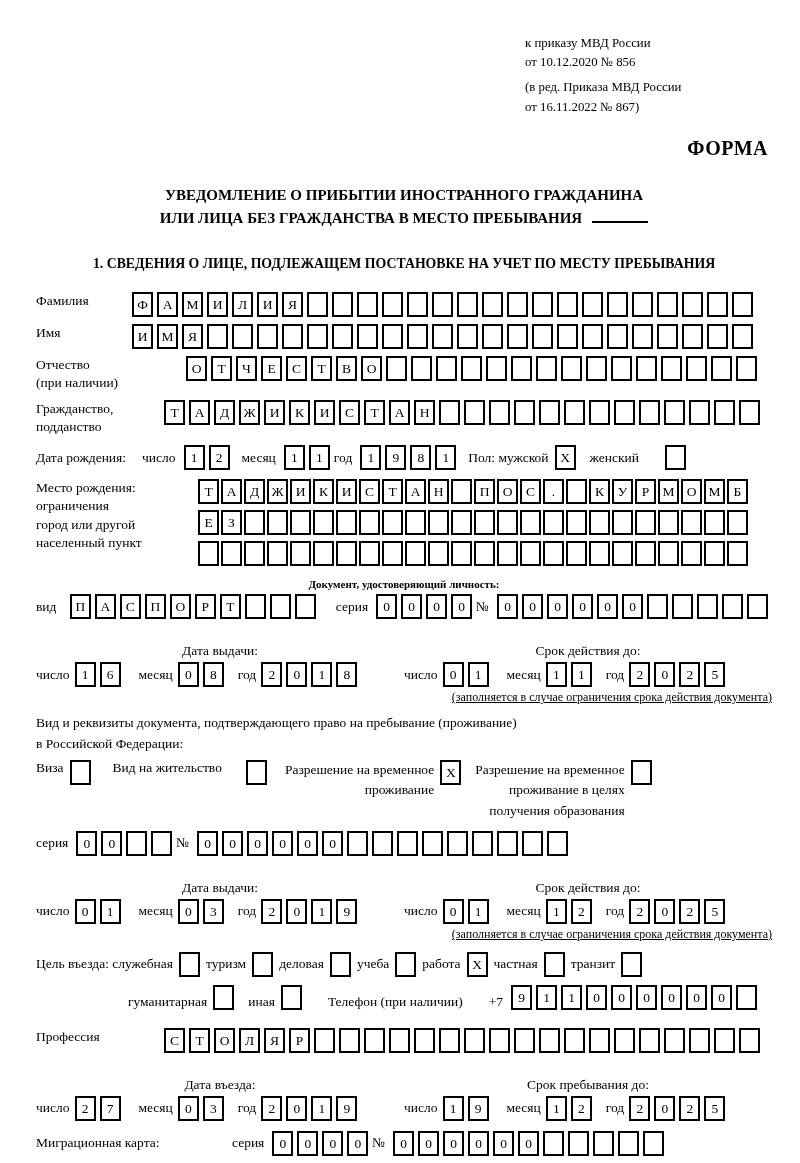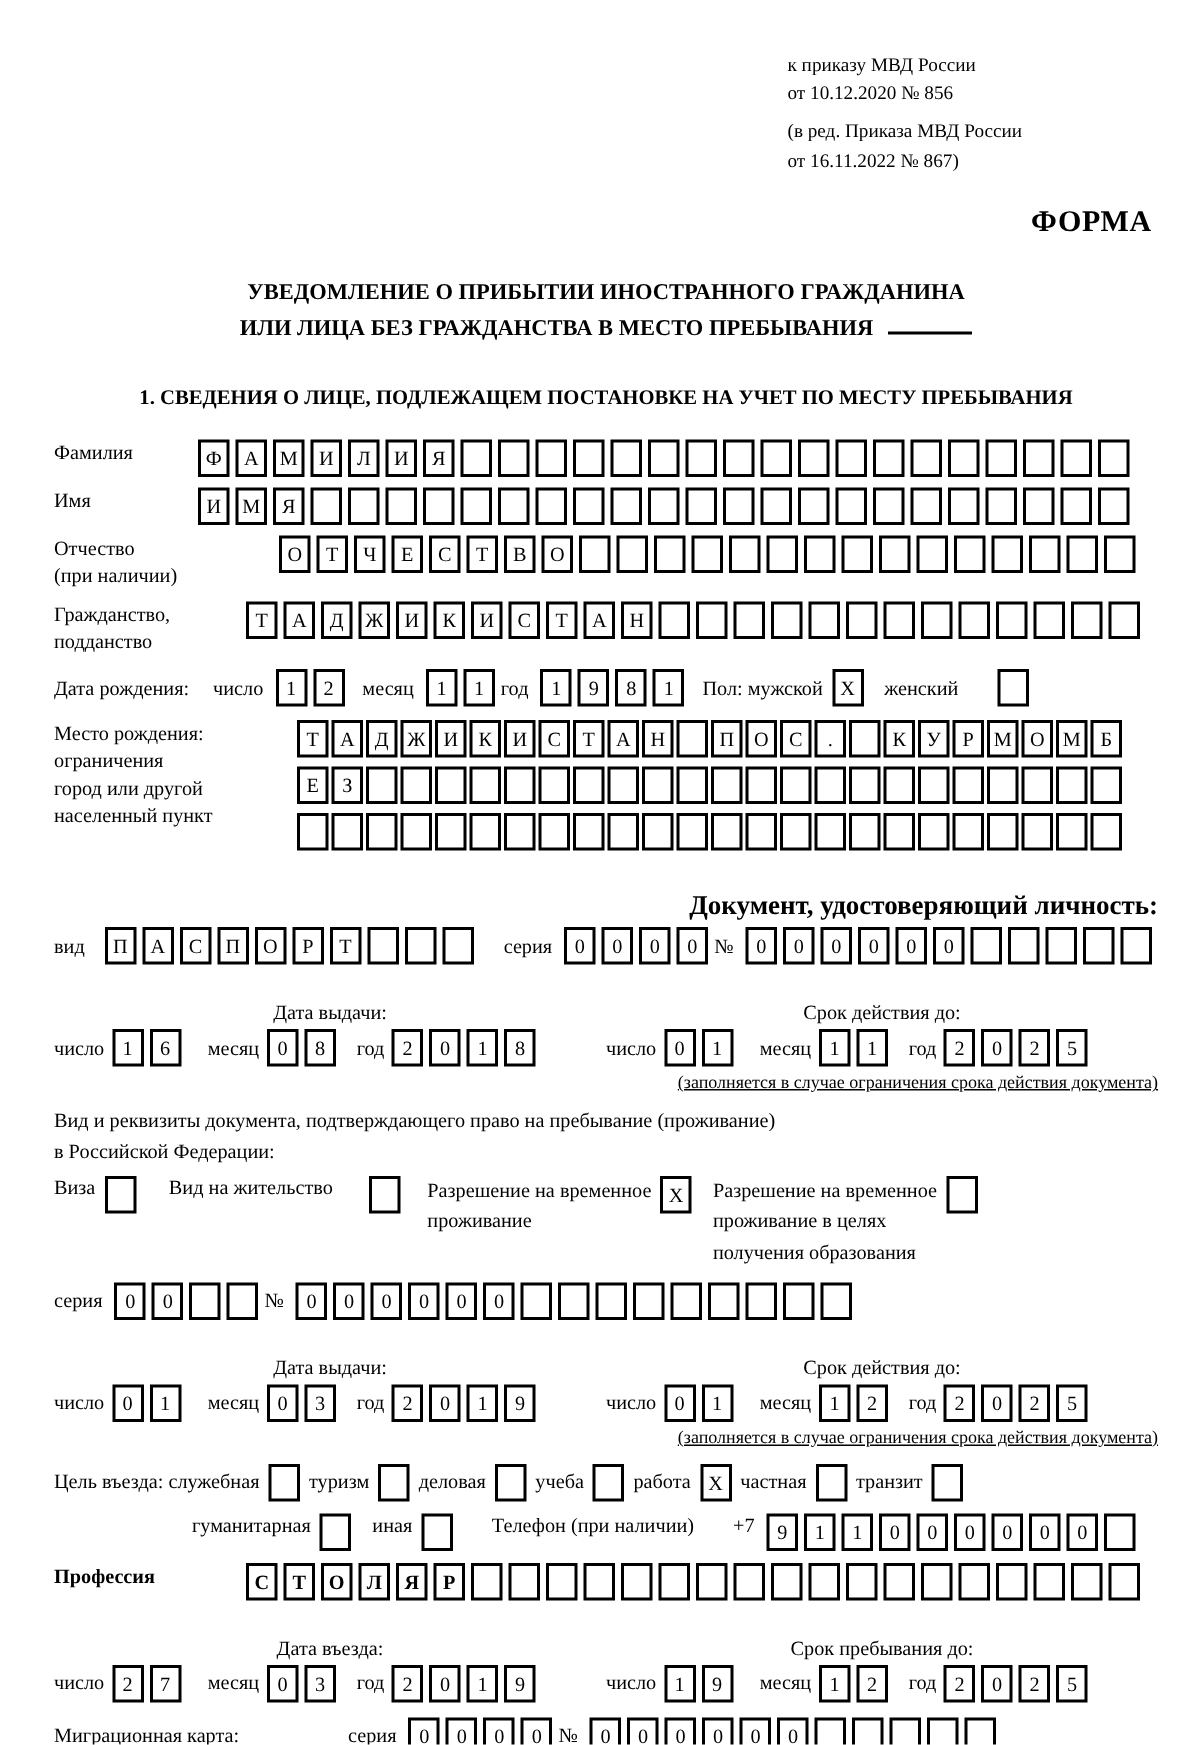--- a/index.html
+++ b/index.html
@@ -29,36 +29,36 @@
   }
   .t2 .cell{margin-right:2px;}
   .cb{
     display:inline-block;box-sizing:border-box;width:21px;height:25px;
     border:2px solid #000;text-align:center;font-size:13.5px;line-height:21px;
     vertical-align:middle;margin:0 6px;background:#fff;
   }
   .inline{display:flex;align-items:center;flex-wrap:nowrap;}
   .gap8{margin-left:8px;} .gap16{margin-left:16px;} .gap26{margin-left:26px;}
   
-  .subhead{text-align:right;font-weight:bold;margin-top:26px;font-size:18px;}
+  .subhead{text-align:center;font-weight:bold;margin-top:12px;font-size:11px;}
   
   .datehead{display:flex;margin-top:24px;}
   .datehead .dh1{width:50%;text-align:center;}
   .datehead .dh2{width:50%;text-align:center;}
   .daterow{display:flex;margin-top:3px;align-items:center;}
   .dgroup{display:flex;align-items:center;width:50%;}
   .dgroup .lbl{margin-right:5px;}
   .dgroup .mid{margin-left:14px;margin-right:5px;}
   .dgroup .yr{margin-left:10px;margin-right:5px;}
   .smallnote{font-size:12px;text-align:right;margin-top:3px;text-decoration:underline;}
   
   .stayopts{display:flex;align-items:flex-start;margin-top:8px;}
-  .optblock{text-align:left;line-height:1.5;}
+  .optblock{text-align:right;line-height:1.5;}
   .purposeline{display:flex;align-items:center;margin-top:10px;flex-wrap:nowrap;}
-  .purposeline2{display:flex;align-items:flex-start;margin-top:8px;margin-left:92px;}
+  .purposeline2{display:flex;align-items:flex-end;margin-top:8px;margin-left:92px;}
   .mt10{margin-top:10px;}
   .lblline{display:block;}
   .cellrows .cellwrap{display:block;margin-top:0;}
   .cellrows .cellwrap + .cellwrap{margin-top:6px;}
 </style>
 </head>
 <body>
 
 <div class="page">
 
@@ -236,21 +236,21 @@
   <div class="purposeline2">
     <span>гуманитарная</span>
     <span class="cb" style="margin-right:14px;"></span>
     <span>иная</span>
     <span class="cb" style="margin-right:26px;"></span>
     <span>Телефон (при наличии)</span>
     <span class="gap26">+7</span>
     <span class="cellwrap gap8"><span class="cell">9</span><span class="cell">1</span><span class="cell">1</span><span class="cell">0</span><span class="cell">0</span><span class="cell">0</span><span class="cell">0</span><span class="cell">0</span><span class="cell">0</span><span class="cell"></span></span>
   </div>
 
-  <div class="row" style="margin-top:8px;font-weight:bold;">
+  <div class="row" style="margin-top:18px;">
     <span class="flabel w128">Профессия</span>
     <span class="cellwrap"><span class="cell">С</span><span class="cell">Т</span><span class="cell">О</span><span class="cell">Л</span><span class="cell">Я</span><span class="cell">Р</span><span class="cell"></span><span class="cell"></span><span class="cell"></span><span class="cell"></span><span class="cell"></span><span class="cell"></span><span class="cell"></span><span class="cell"></span><span class="cell"></span><span class="cell"></span><span class="cell"></span><span class="cell"></span><span class="cell"></span><span class="cell"></span><span class="cell"></span><span class="cell"></span><span class="cell"></span><span class="cell"></span></span>
   </div>
 
   <div class="datehead">
     <span class="dh1">Дата въезда:</span>
     <span class="dh2">Срок пребывания до:</span>
   </div>
   <div class="daterow">
     <span class="dgroup">

